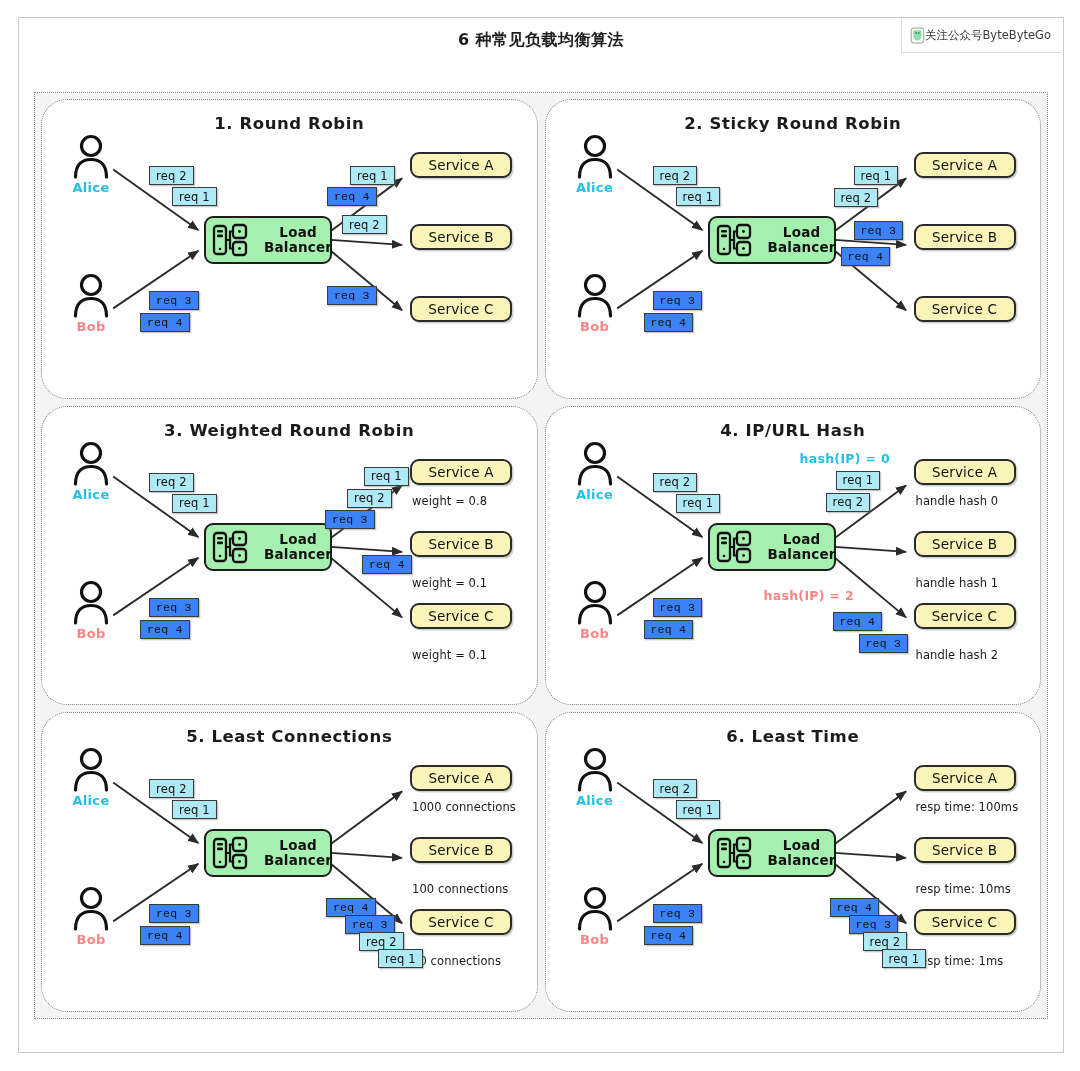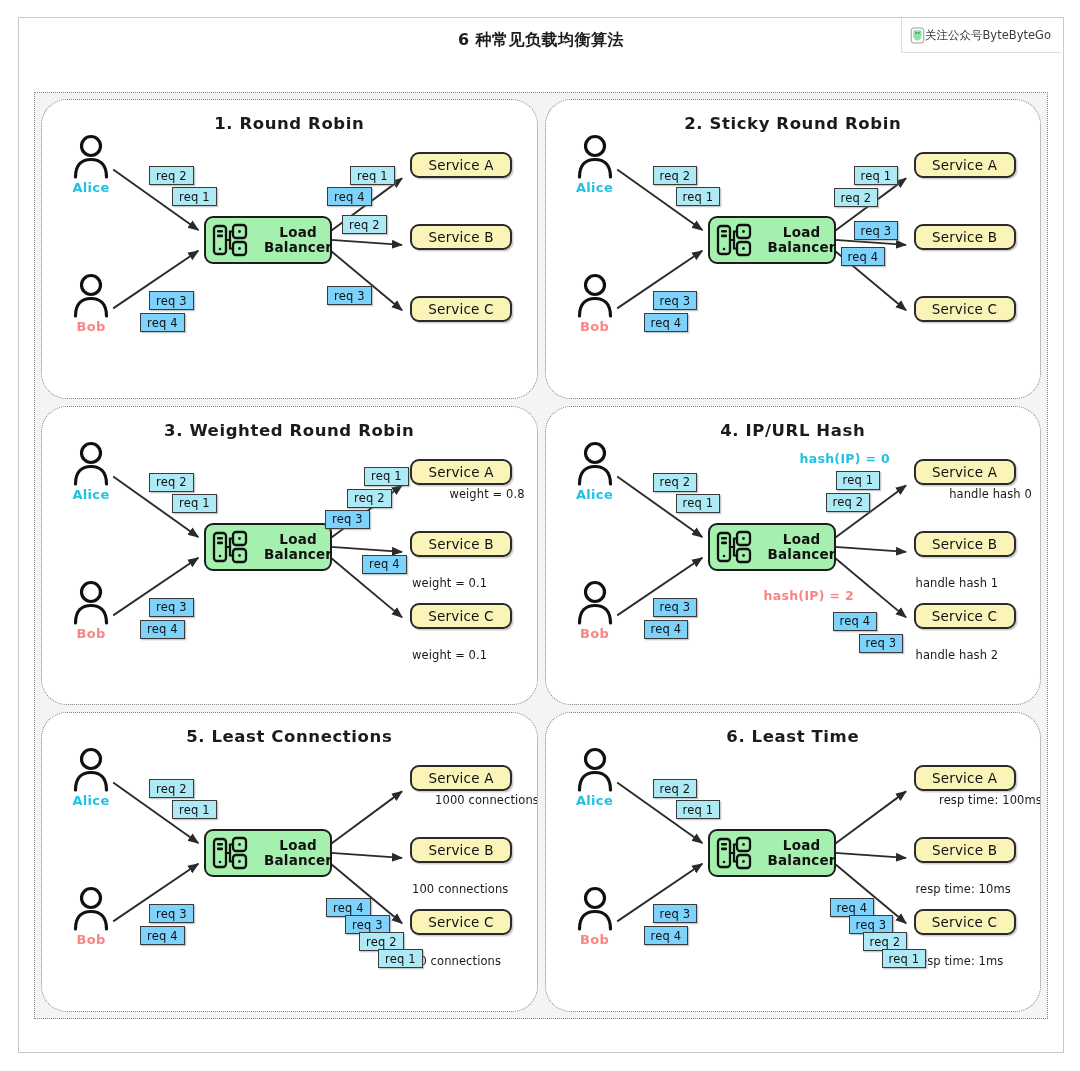--- a/index.html
+++ b/index.html
@@ -114,38 +114,38 @@
   .svc.a { left: 368px; top: 52px; }
   .svc.b { left: 368px; top: 124px; }
   .svc.c { left: 368px; top: 196px; }
   .svc-cap {
     position: absolute;
     width: 150px;
     font-size: 11.5px; color: #1a1a1a;
     text-align: left;
     letter-spacing: 0.1px;
   }
-  .svc-cap.a { left: 370px; top: 80px; text-align: center; }
+  .svc-cap.a { left: 370px; top: 87px; }
   .svc-cap.b { left: 370px; top: 169px; }
   .svc-cap.c { left: 370px; top: 241px; }
   
   .pill {
     position: absolute;
     height: 19px;
     padding: 0 6px;
     border: 1.4px solid #3a3a3a;
     border-radius: 0;
     display: flex; align-items: center;
     font-size: 11.5px; color: #111;
     white-space: nowrap;
     box-shadow: 1.3px 1.3px 0 rgba(120,120,120,0.4);
     letter-spacing: 0.2px;
   }
   .pill.blue { background: #aeeaf5; }
-  .pill.red  { background: #7dd3fc; }
+  .pill.red  { background: #3b82f6; font-family: Liberation Mono, monospace; }
   
   .ann {
     position: absolute;
     font-size: 12.5px; font-weight: bold;
     white-space: nowrap; letter-spacing: 0.3px;
   }
   .ann.cyan { color: #22c1e3; }
   .ann.red  { color: #fa8585; }
   
   #watermark {

